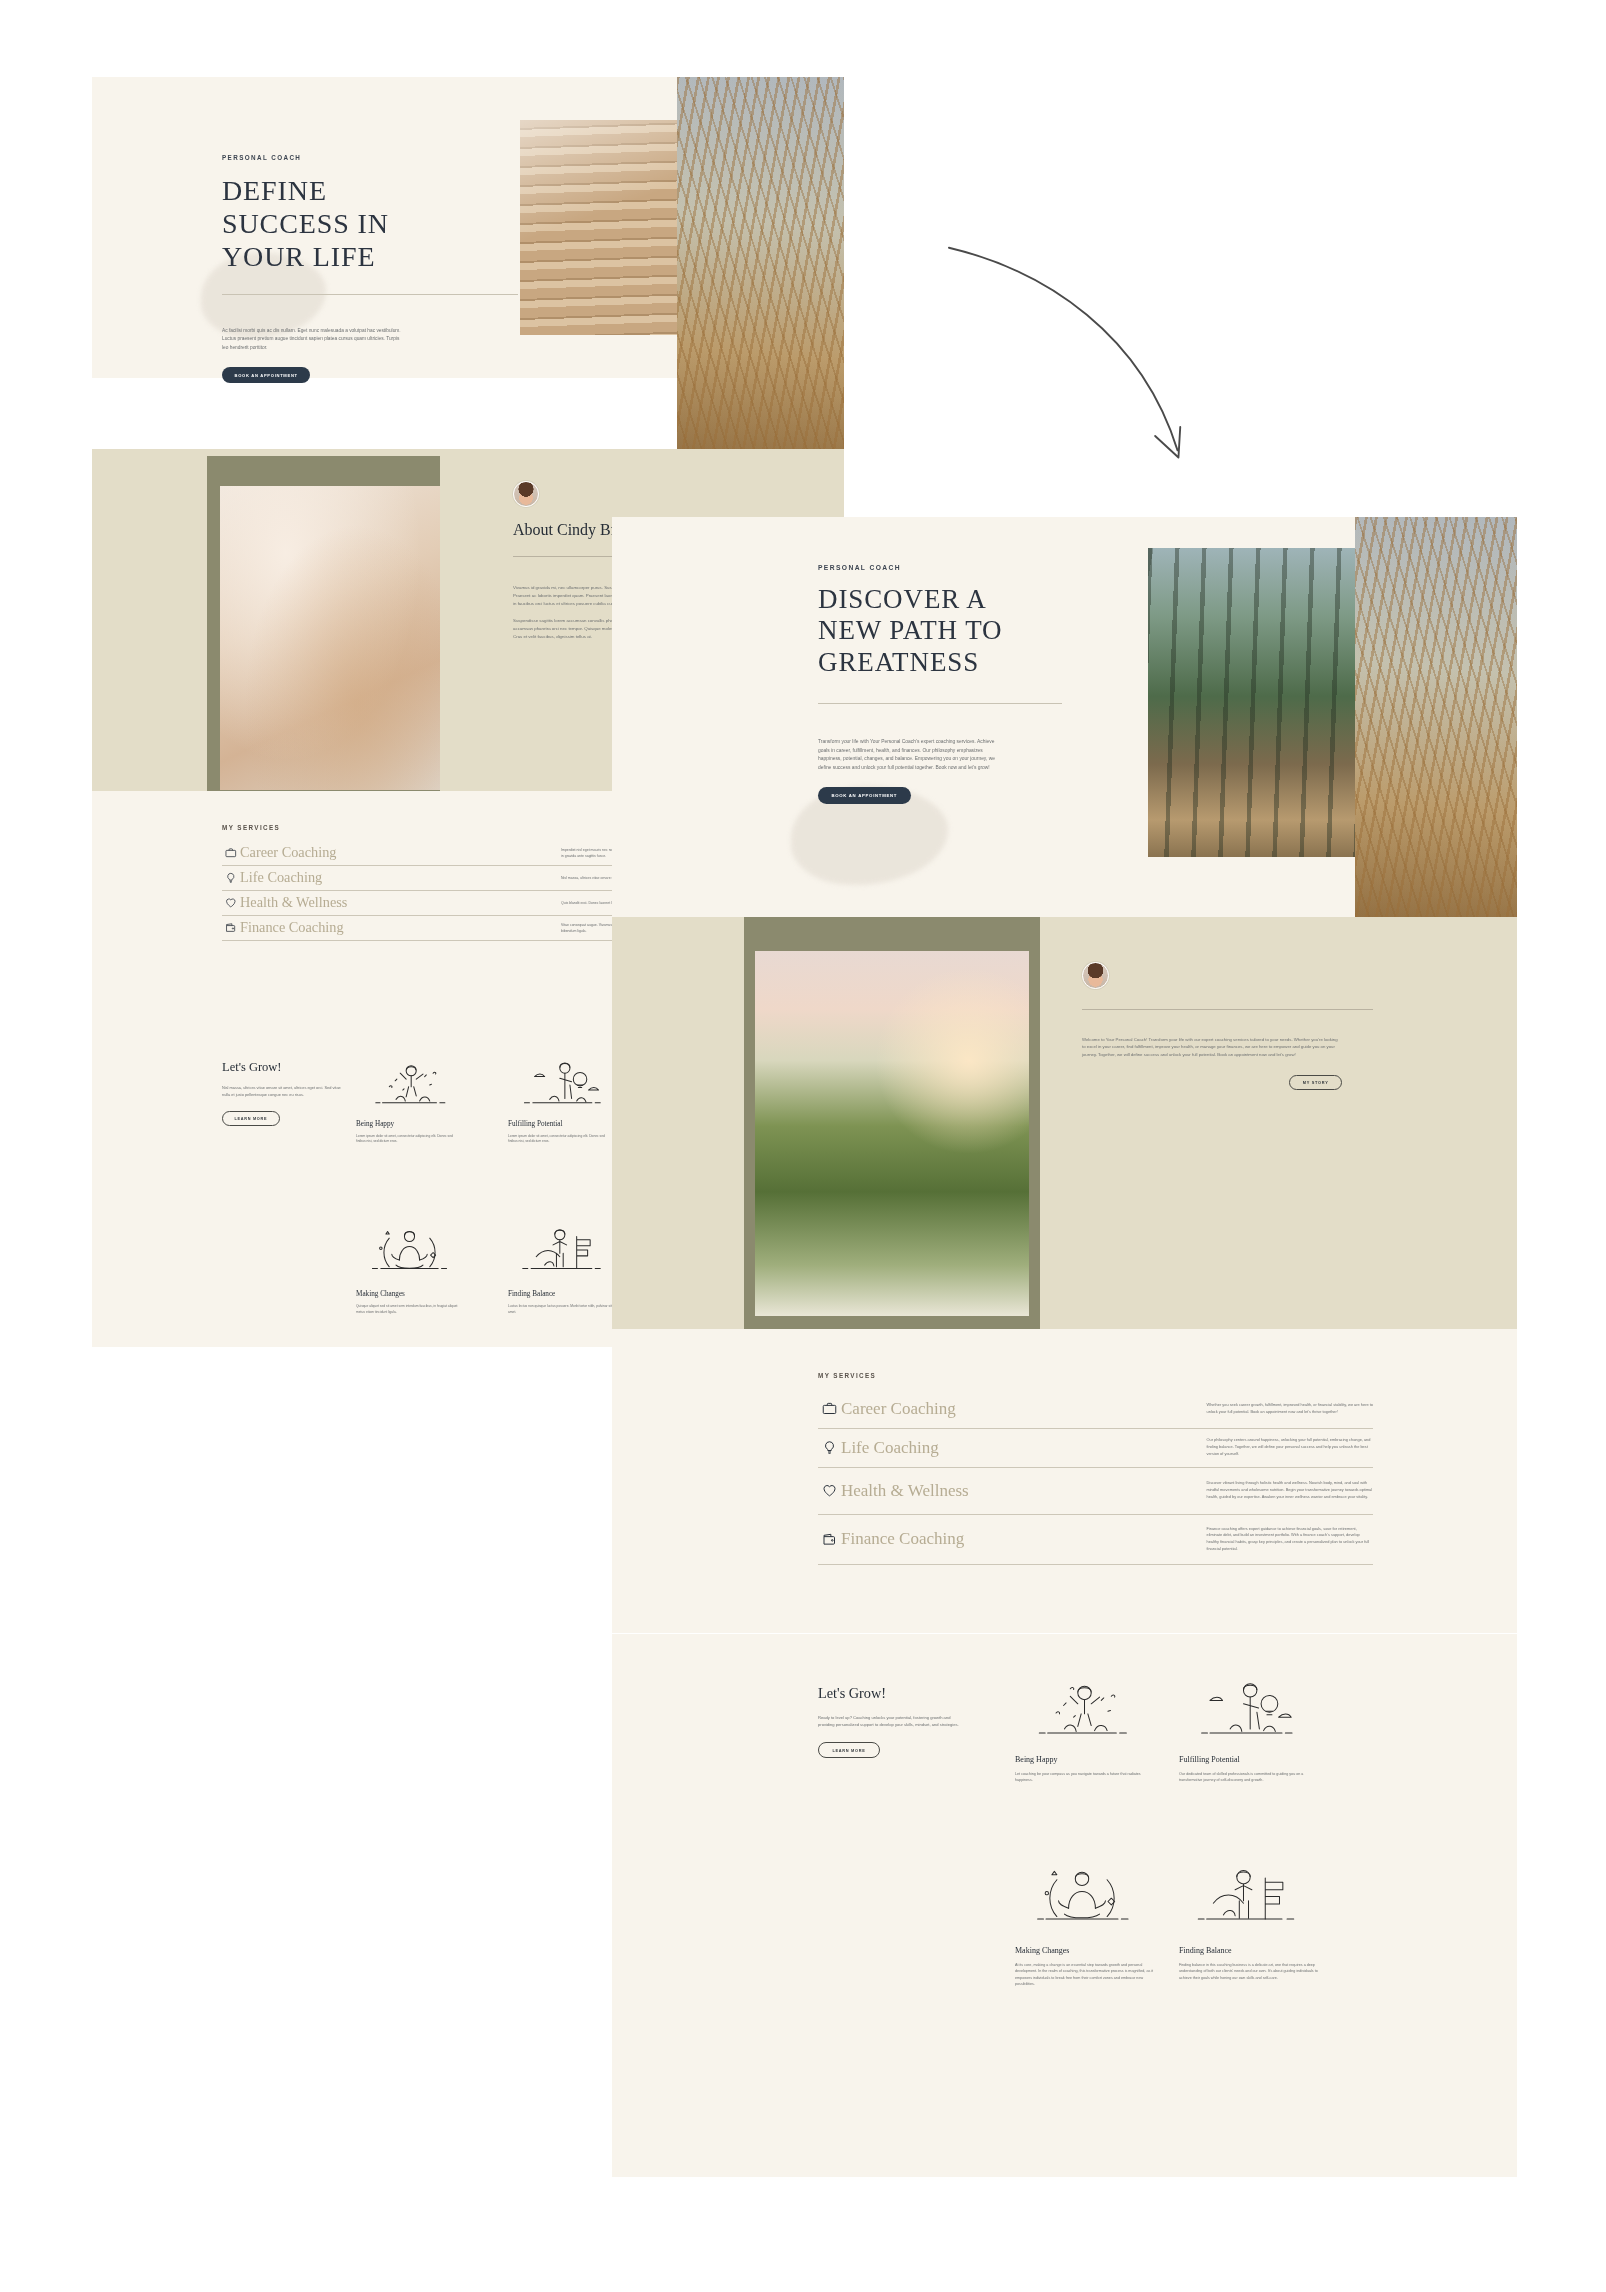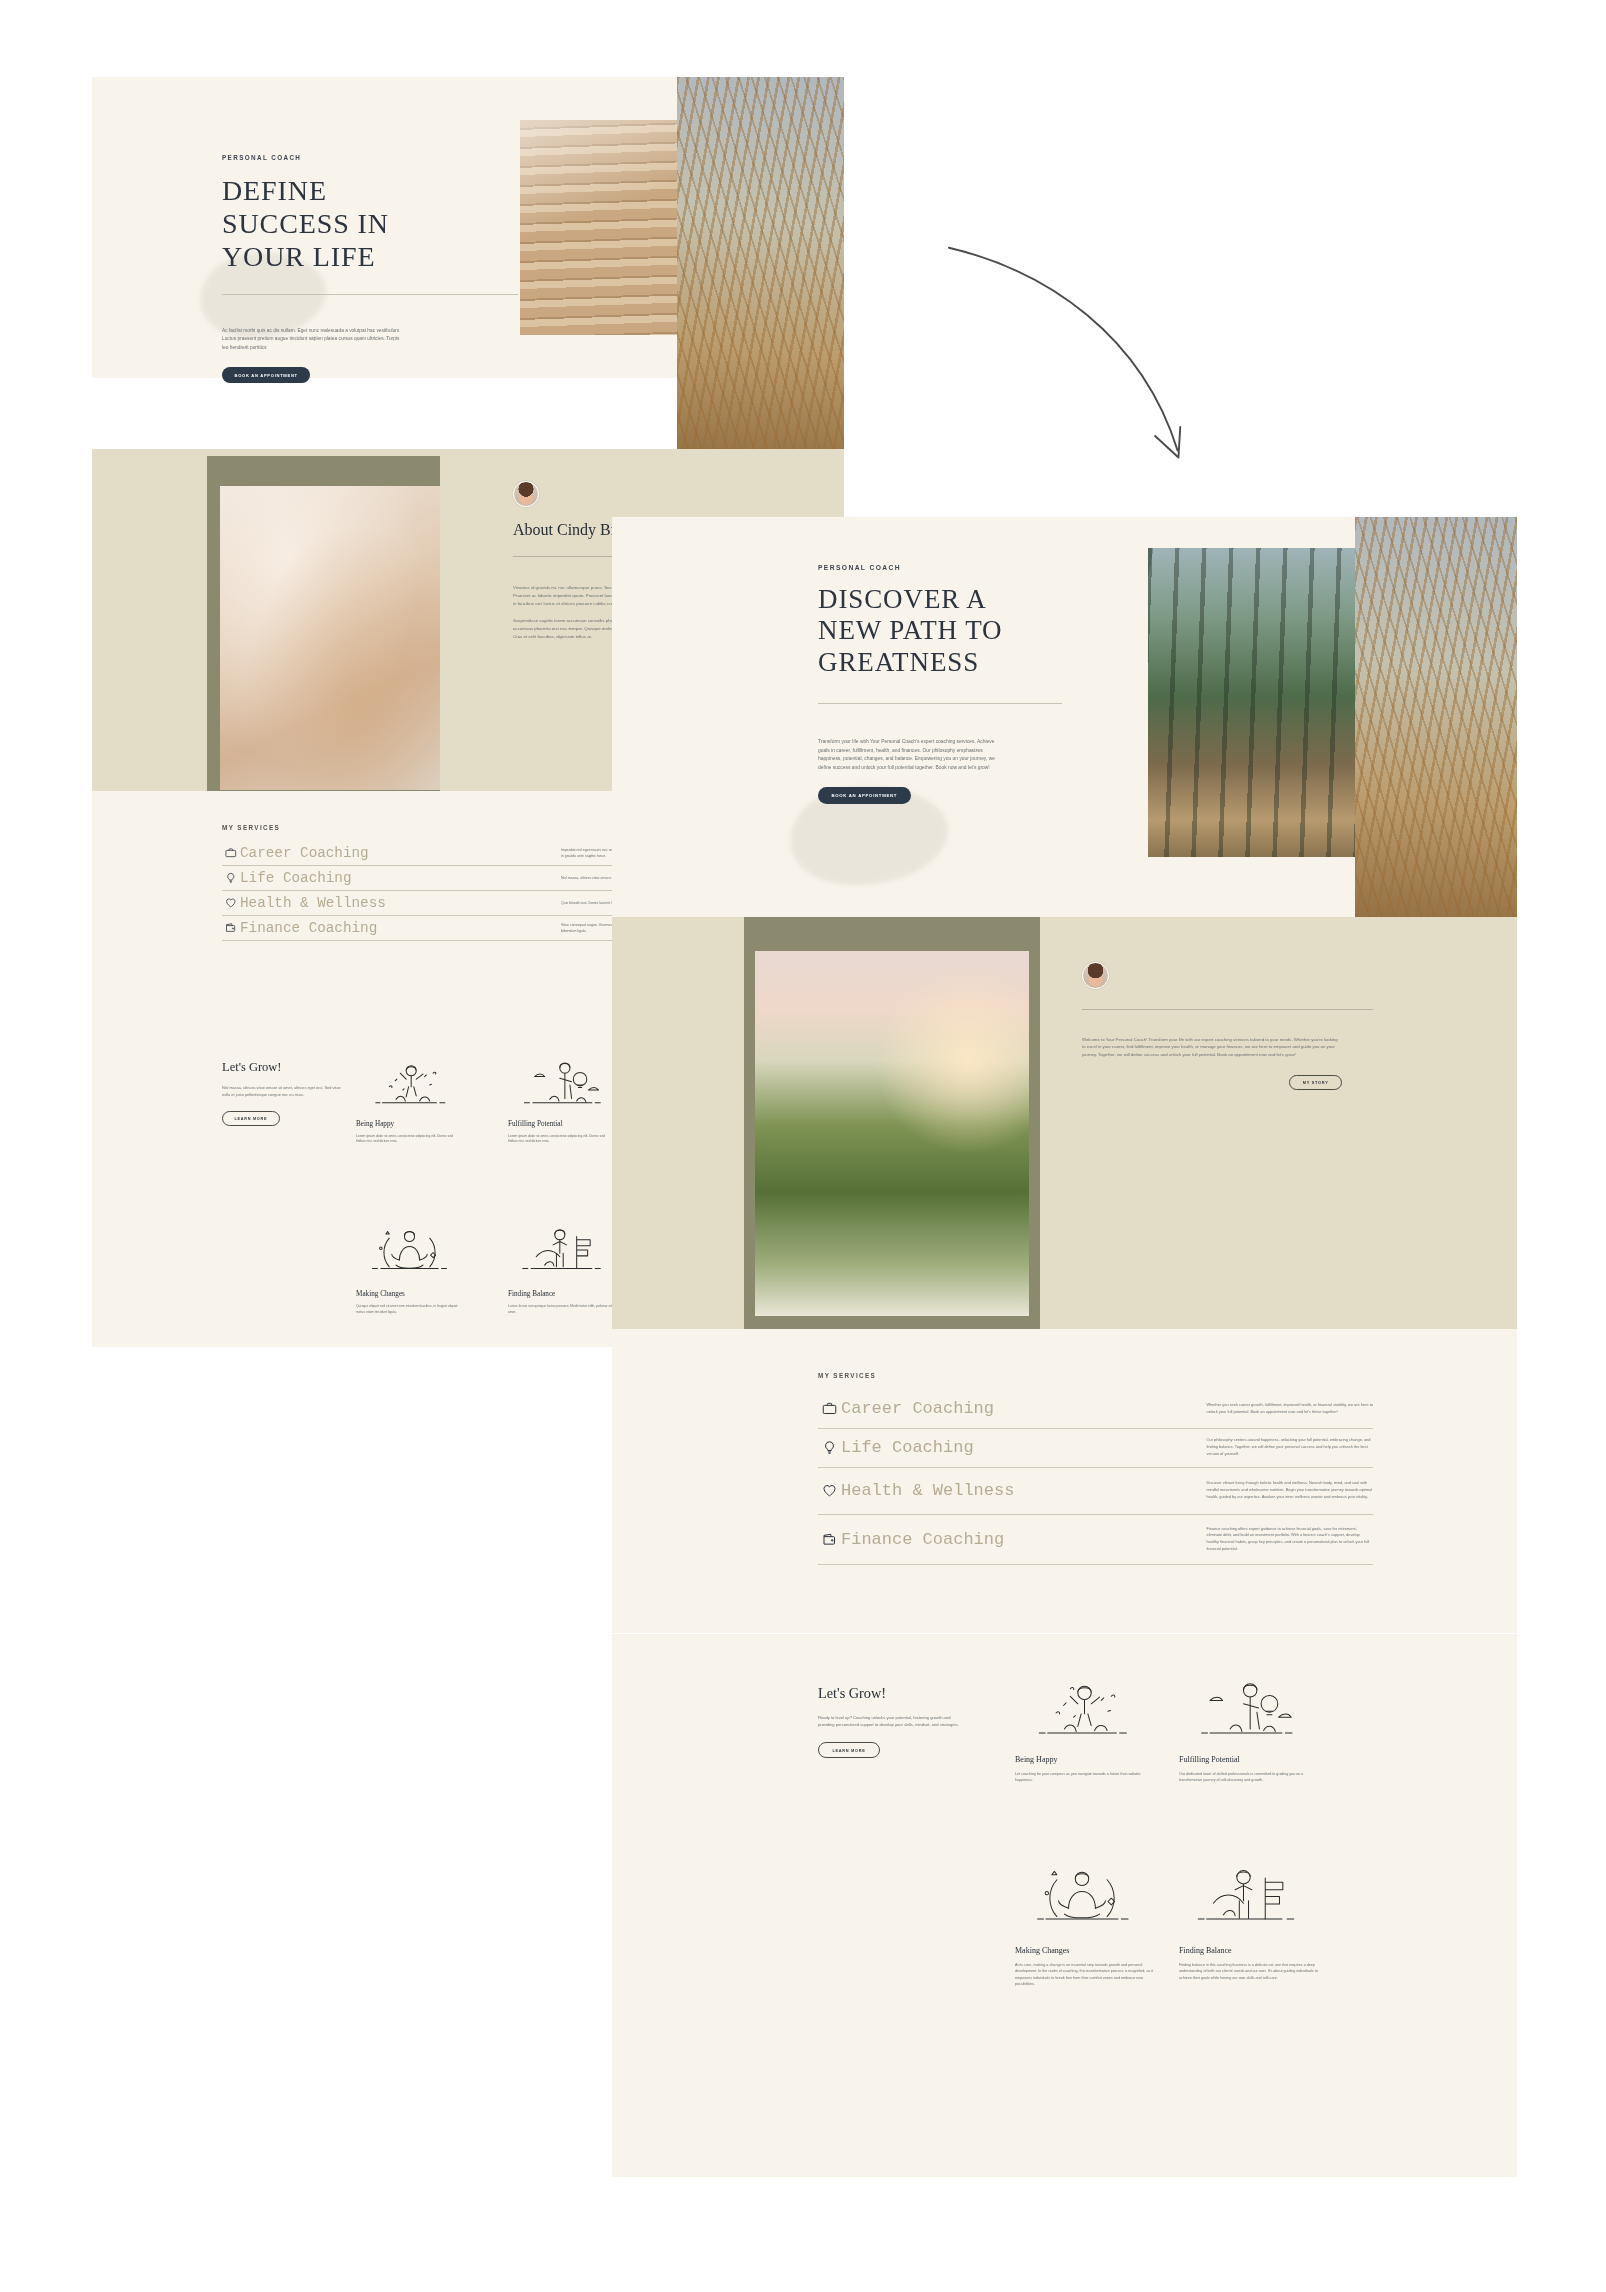--- a/index.html
+++ b/index.html
@@ -85,21 +85,21 @@
     background:
       radial-gradient(circle at 50% 30%, #5a3a28 0 36%, rgba(0,0,0,0) 37%),
       radial-gradient(circle at 50% 66%, #e8b99a 0 34%, rgba(0,0,0,0) 35%),
       linear-gradient(#d7c9bd, #c8b6a6);
     box-shadow: 0 0 0 0.9px rgba(0,0,0,.06);
   }
 
   
   .svc-row { display: flex; align-items: center; border-bottom: 0.9px solid #cdc7b8; }
   .svc-name {
-    font-family: Liberation Mono, monospace; color: #b6ac93; font-weight: 400;
+    font-family: Liberation Serif, serif; color: #b6ac93; font-weight: 400;
   }
   .svc-ico { flex: none; display:flex; align-items:center; justify-content:center; }
   .svc-ico svg { display:block; stroke:#2b323b; fill:none; stroke-width:1.6; }
 
   .ill svg { display:block; stroke:#2b2b2b; fill:none; stroke-width:1.2;
              stroke-linecap:round; stroke-linejoin:round; }
 
   
   #m1 { left: 92px; top: 77px; width: 752px; height: 1270px; }
   #m1 .hero { position:absolute; left:0; top:0; width:752px; height:301px; }

